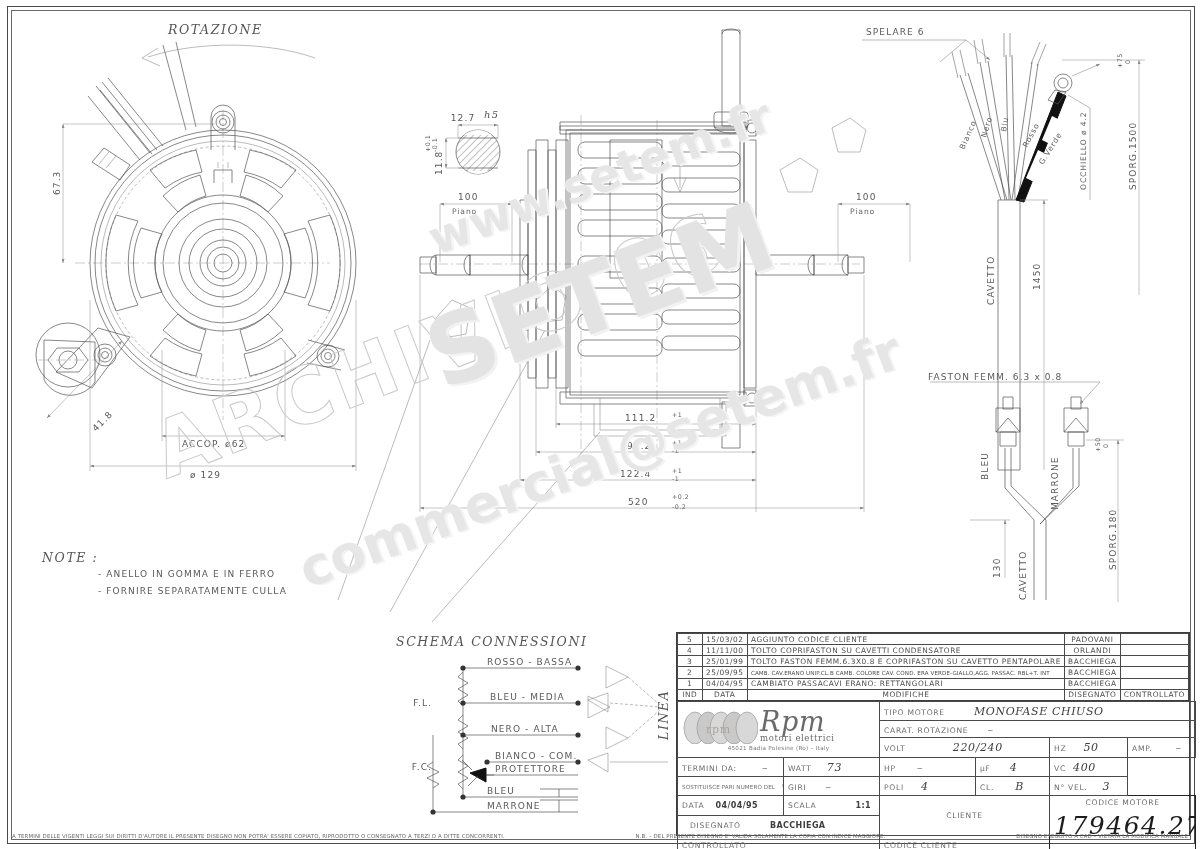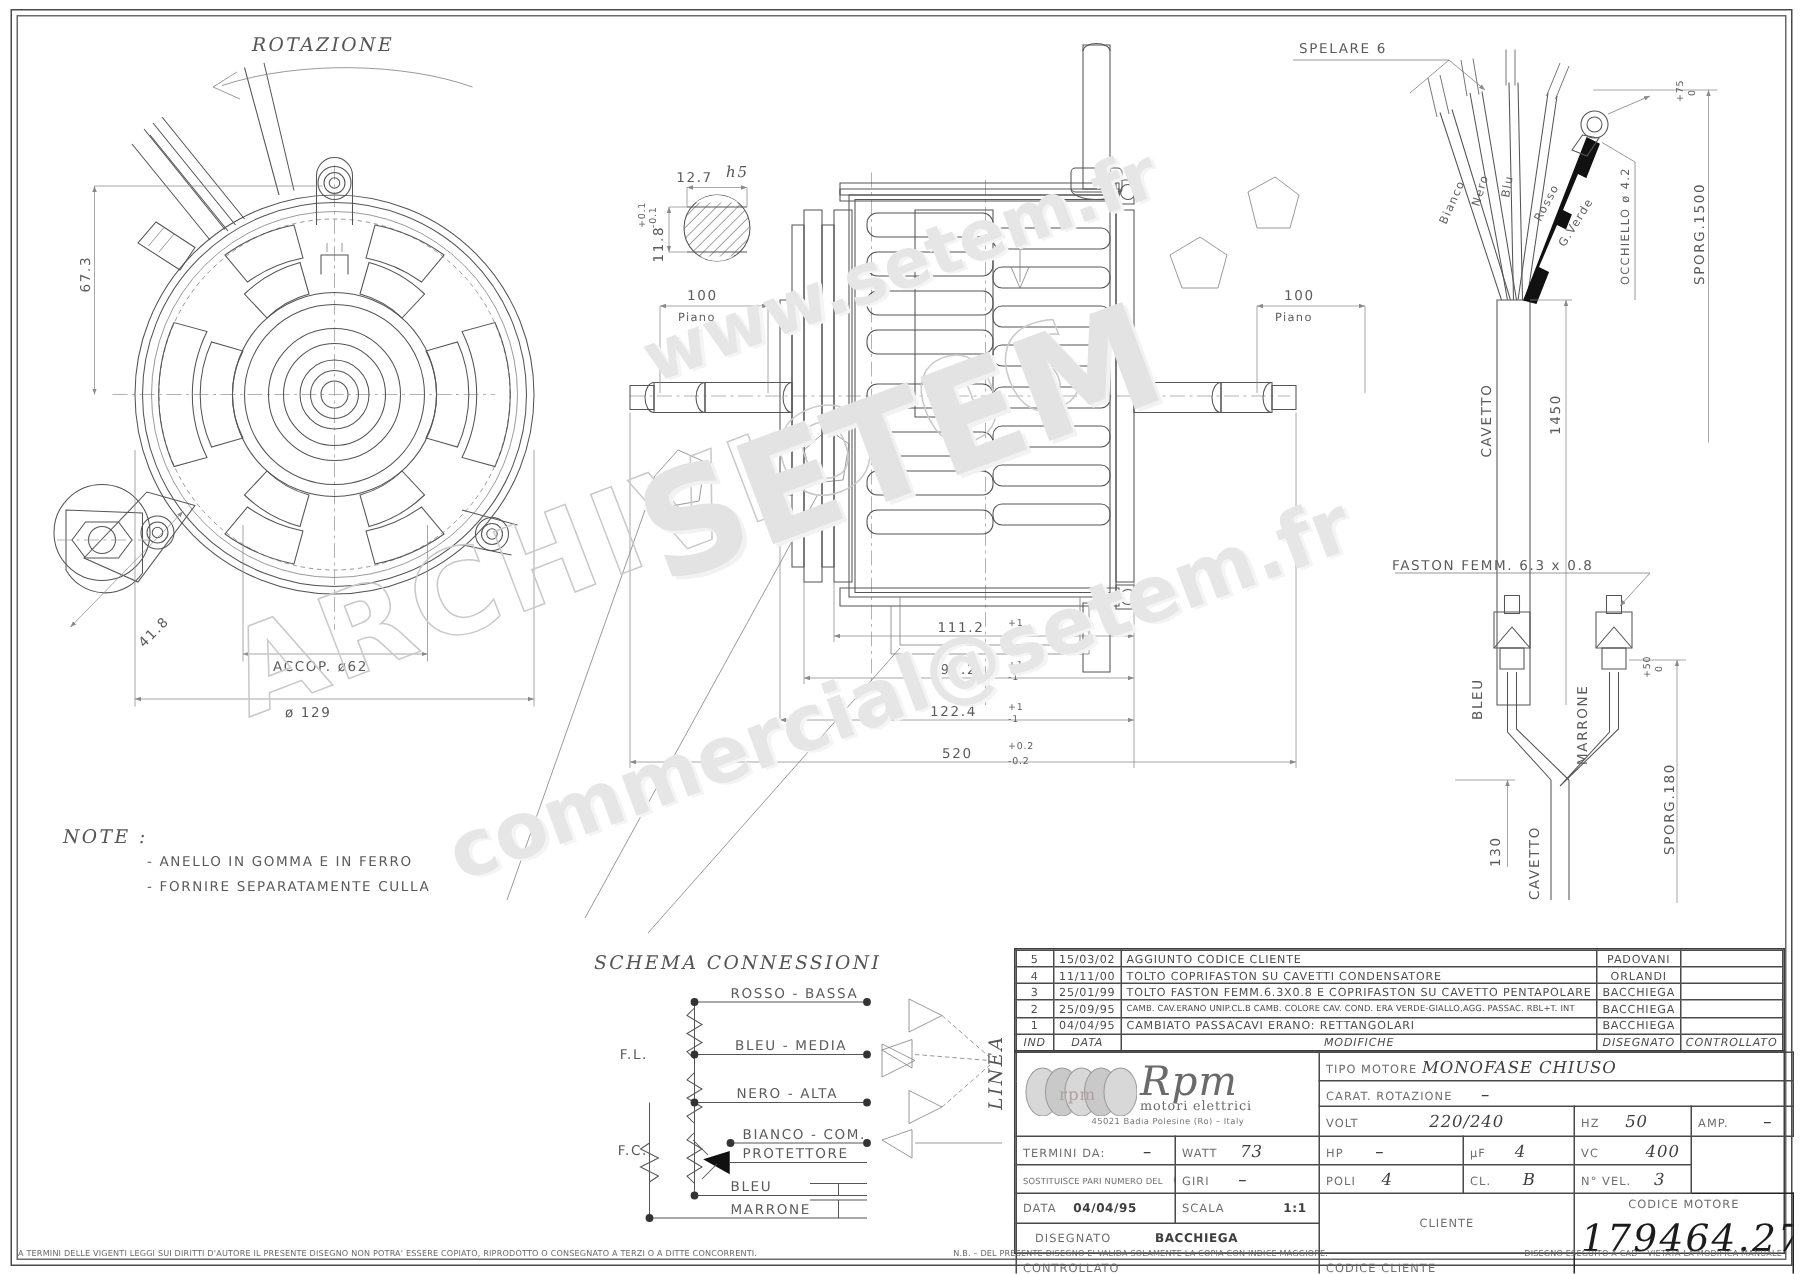--- a/index.html
+++ b/index.html
@@ -29,21 +29,21 @@
        border:1px solid #3d3d3d;border-collapse:collapse;}
   table.t{border-collapse:collapse;width:100%;height:100%;}
   table.t td{border:0.7px solid #4a4a4a;padding:0 3px;font-size:7.4px;color:#4d4d4d;
              letter-spacing:0.55px;white-space:nowrap;overflow:hidden;}
   .c-ind{width:28px;text-align:center;}
   .c-dat{width:42px;text-align:center;font-size:6.6px;}
   .c-mod{padding-left:24px;}
   .c-dis{width:50px;text-align:center;font-size:6.4px;}
   .c-con{width:50px;text-align:center;font-size:6.2px;}
   .tiny{font-size:5.6px !important;letter-spacing:0.1px !important;}
-  .hdr td{color:#737373;text-align:center;font-size:6.8px;font-style:italic;}
+  .hdr td{color:#737373;text-align:center;font-size:6.8px;}
 
   .main-tb{position:absolute;left:676px;top:700px;width:512px;height:134px;
            border:1px solid #3d3d3d;}
   .mt{border-collapse:collapse;width:100%;height:100%;table-layout:fixed;}
   .mt td{border:0.7px solid #4a4a4a;font-size:7.6px;color:#4d4d4d;letter-spacing:0.7px;
          padding:0 4px;white-space:nowrap;overflow:hidden;}
   .lbl{color:#6d6d6d;}
   .val{font-family:"DejaVu Serif",serif;font-style:italic;font-size:11px;color:#3e3e3e;
        letter-spacing:0.6px;}
   .val-s{font-family:"DejaVu Sans",sans-serif;font-size:8px;color:#3e3e3e;font-weight:bold;letter-spacing:0.4px;}
@@ -585,21 +585,21 @@
             </svg>
             <div style="margin-left:2px;line-height:1;">
               <div class="logo-rpm">Rpm</div>
               <div class="logo-sub" style="text-align:right">motori elettrici</div>
             </div>
           </div>
           <div class="logo-addr" style="text-align:center;margin-top:1px;">45021 Badia Polesine (Ro) – Italy</div>
         </td>
         <td colspan="8">
           <span class="lbl">TIPO MOTORE</span>
-          <span class="val" style="">MONOFASE CHIUSO</span>
+          <span class="val" style="margin-left:26px;">MONOFASE CHIUSO</span>
         </td>
       </tr>
 
       <tr style="height:17px">
         <td colspan="8">
           <span class="lbl">CARAT. ROTAZIONE</span>
           <span class="val" style="margin-left:16px;">–</span>
         </td>
       </tr>
 
@@ -630,21 +630,21 @@
         <td colspan="2">
           <span class="lbl">HP</span>
           <span class="val" style="margin-left:18px;">–</span>
         </td>
         <td colspan="2">
           <span class="lbl">µF</span>
           <span class="val" style="margin-left:16px;">4</span>
         </td>
         <td colspan="2">
           <span class="lbl">VC</span>
-          <span class="val" style="margin-left:28px;text-align:right;">400</span>
+          <span class="val" style="margin-left:4px;text-align:right;">400</span>
         </td>
       </tr>
 
       <tr style="height:19px">
         <td colspan="2">
           <span class="lbl tiny" style="font-size:6.6px">SOSTITUISCE PARI NUMERO DEL</span>
           <span class="val-s" style="margin-left:4px;">03/11/80</span>
         </td>
         <td colspan="2">
           <span class="lbl">GIRI</span>

